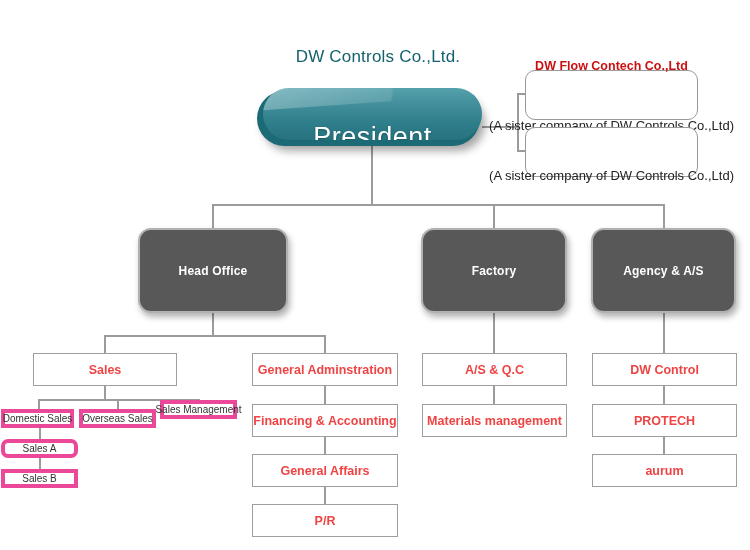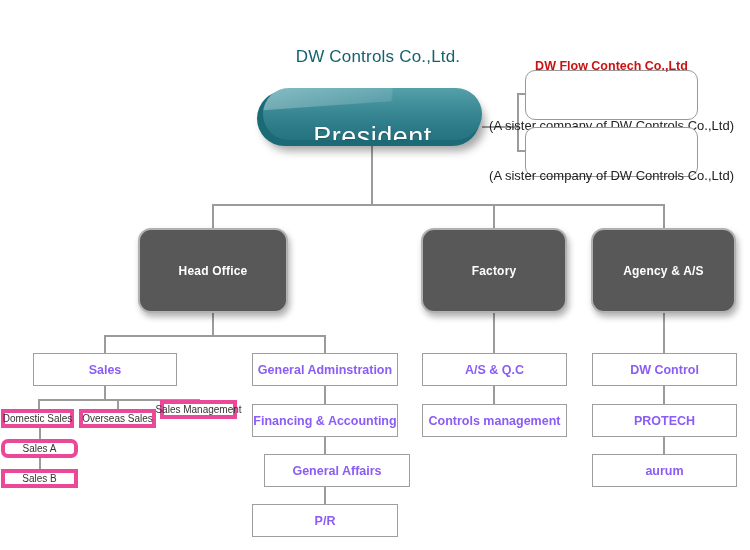--- a/index.html
+++ b/index.html
@@ -50,21 +50,21 @@
     border:2px solid #b1b1b1;border-radius:13px;box-sizing:border-box;
     box-shadow:2px 4px 6px rgba(0,0,0,.30);
     display:flex;align-items:center;justify-content:center;
   }
   .branch-label{color:#fff;font-size:12px;font-weight:bold;letter-spacing:.2px;}
   
   .leaf{
     position:absolute;height:33px;background:#fff;border:1px solid #9e9e9e;box-sizing:border-box;
     display:flex;align-items:center;justify-content:center;text-align:center;
   }
-  .leaf-label{font-size:12.5px;font-weight:bold;color:#8b5cf6;white-space:nowrap;}
+  .leaf-label{font-size:12.5px;font-weight:bold;color:#ef4444;white-space:nowrap;}
   
   .sub{
     position:absolute;height:19px;background:#fff;border:4px solid #ec4899;box-sizing:border-box;
     display:flex;align-items:center;justify-content:center;text-align:center;
   }
   .sub-label{font-size:10px;color:#333;white-space:nowrap;}
 </style>
 </head>
 <body>
 
@@ -148,32 +148,32 @@
   <div class="sub" style="left:1px;top:469px;width:77px;">
     <span class="sub-label">Sales B</span>
   </div>
 
   <div class="leaf" style="left:252px;top:353px;width:146px;">
     <span class="leaf-label">General Adminstration</span>
   </div>
   <div class="leaf" style="left:252px;top:404px;width:146px;">
     <span class="leaf-label">Financing &amp; Accounting</span>
   </div>
-  <div class="leaf" style="left:264px;top:454px;width:146px;">
+  <div class="leaf" style="left:252px;top:454px;width:146px;">
     <span class="leaf-label">General Affairs</span>
   </div>
   <div class="leaf" style="left:252px;top:504px;width:146px;">
     <span class="leaf-label">P/R</span>
   </div>
 
   <div class="leaf" style="left:422px;top:353px;width:145px;">
     <span class="leaf-label">A/S &amp; Q.C</span>
   </div>
   <div class="leaf" style="left:422px;top:404px;width:145px;">
-    <span class="leaf-label">Controls management</span>
+    <span class="leaf-label">Materials management</span>
   </div>
 
   <div class="leaf" style="left:592px;top:353px;width:145px;">
     <span class="leaf-label">DW Control</span>
   </div>
   <div class="leaf" style="left:592px;top:454px;width:145px;">
     <span class="leaf-label">aurum</span>
   </div>
   <div class="leaf" style="left:592px;top:404px;width:145px;">
     <span class="leaf-label">PROTECH</span>

